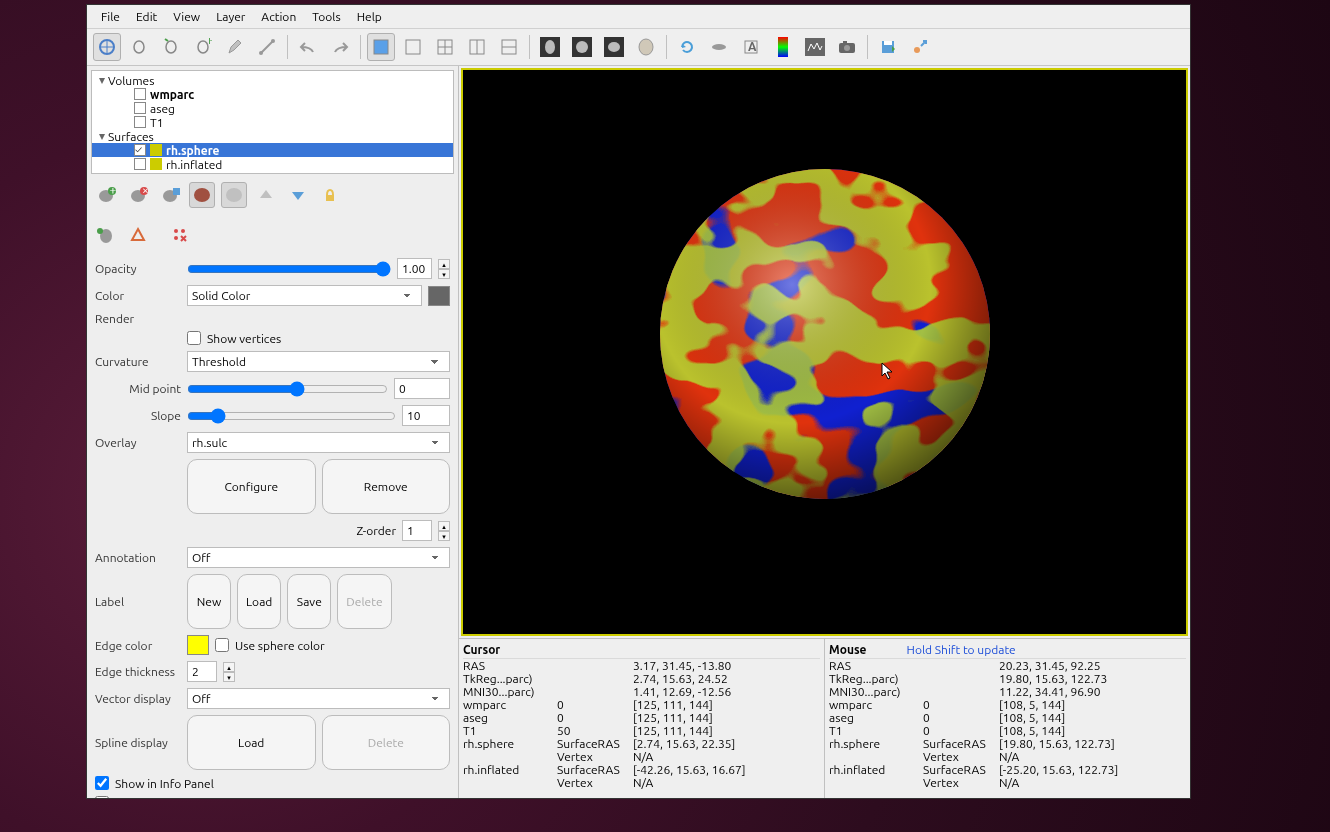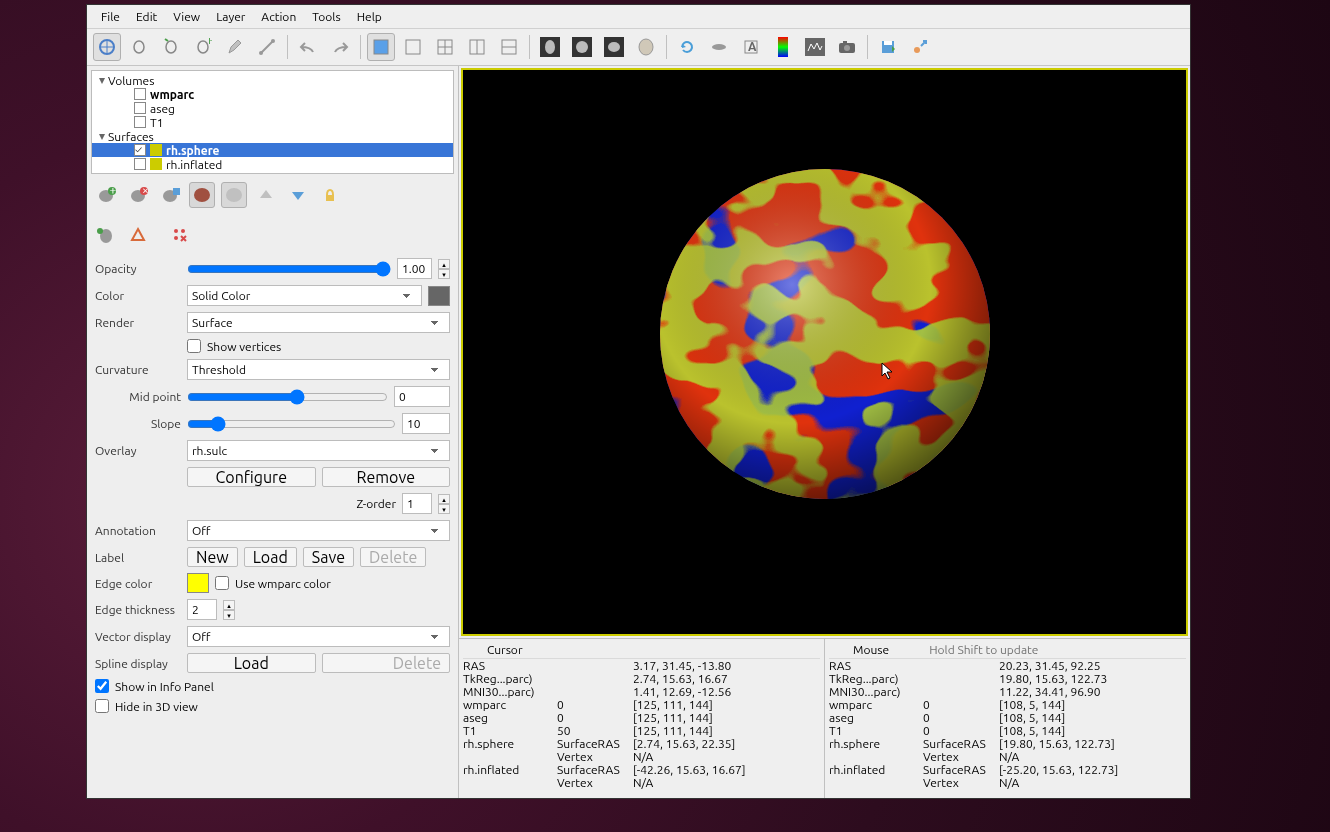--- a/index.html
+++ b/index.html
@@ -27,34 +27,34 @@
 .prop-row { display: flex; align-items: center; gap: 6px; padding: 2px 4px; }
 .prop-label { width: 86px; font-size: 12px; color: #333; }
 .prop-label.right { text-align: right; }
 .prop-input { flex: 1; border: 1px solid #bcbcbc; padding: 3px 4px; background: #fff; font-size: 12px; min-width: 0; }
 .prop-select { flex: 1; border: 1px solid #bcbcbc; padding: 3px 4px; background: #fff; font-size: 12px; appearance: none; background-image: linear-gradient(45deg, transparent 50%, #666 50%), linear-gradient(135deg, #666 50%, transparent 50%); background-position: calc(100% - 14px) 50%, calc(100% - 10px) 50%; background-size: 4px 4px; background-repeat: no-repeat; }
 .slider { flex: 1; }
 .num-box { width: 35px; border: 1px solid #bcbcbc; padding: 3px 4px; background: #fff; }
 .spin { width: 12px; display: flex; flex-direction: column; }
 .spin div { height: 10px; border: 1px solid #bcbcbc; font-size: 7px; text-align: center; line-height: 8px; cursor: pointer; background: #f5f5f5; }
 .color-swatch { width: 22px; height: 20px; border: 1px solid #888; }
-.btn { flex: 1; border: 1px solid #bcbcbc; background: #f5f5f5; padding: 0 8px; border-radius: 2px; cursor: pointer; font-size: 16px; }
-.btn.disabled { color: #aaa; text-align: right; }
+.btn { flex: 1; border: 1px solid #bcbcbc; background: #f5f5f5; padding: 20px 8px; border-radius: 10px; cursor: pointer; font-size: 12px; }
+.btn.disabled { color: #aaa; }
 .checkbox-wrap { display: flex; align-items: center; gap: 6px; }
 .checkbox-wrap input { width: 14px; height: 14px; }
 
 .right-pane { flex: 1; display: flex; flex-direction: column; background: #efefef; }
 .viewport { flex: 1; background: #000; border: 2px solid #cccc00; margin: 2px; position: relative; overflow: hidden; }
 .sphere-holder { position: absolute; left: 50%; top: 47%; transform: translate(-50%, -50%); }
 
 .info-panels { display: flex; height: 160px; border-top: 1px solid #c0c0c0; }
 .info-panel { flex: 1; border-right: 1px solid #c0c0c0; padding: 2px 4px; font-size: 12px; }
 .info-panel:last-child { border-right: none; }
 .info-header { display: flex; gap: 40px; padding: 2px 0; border-bottom: 1px solid #dadada; }
-.info-header span:first-child { font-weight: normal; margin-left: 24px; }
+.info-header span:first-child { font-weight: bold; }
 .info-grid { display: grid; grid-template-columns: 88px 70px 1fr; gap: 0 6px; font-size: 12px; }
 .info-grid div { white-space: nowrap; overflow: hidden; }
 
 .cursor-icon { position: absolute; width: 14px; height: 18px; }
 </style>
 </head>
 <body>
 
 <div class="app-window">
   <div class="menu-bar">
@@ -346,21 +346,20 @@
             <div>▾</div>
           </div>
         </div>
       <div class="prop-row">
           <span class="prop-label">Color</span>
           <select class="prop-select"><option>Solid Color</option></select>
           <div class="color-swatch" style="background:#666"></div>
         </div>
       <div class="prop-row">
           <span class="prop-label">Render</span>
-          <select class="prop-select"><option>Surface</option></select>
         </div>
       <div class="prop-row">
           <span class="prop-label"></span>
           <div class="checkbox-wrap">
             <input type="checkbox" style="">
             <span>Show vertices</span>
           </div>
         </div>
       <div class="prop-row">
           <span class="prop-label">Curvature</span>
@@ -402,21 +401,21 @@
           <button class="btn" style="flex:0 0 44px">New</button>
           <button class="btn" style="flex:0 0 44px">Load</button>
           <button class="btn" style="flex:0 0 44px">Save</button>
           <button class="btn disabled" style="flex:0 0 44px">Delete</button>
         </div>
       <div class="prop-row">
           <span class="prop-label">Edge color</span>
           <div class="color-swatch" style="background:#ffff00"></div>
           <div class="checkbox-wrap">
             <input type="checkbox" style="">
-            <span>Use wmparc color</span>
+            <span>Use sphere color</span>
           </div>
         </div>
       <div class="prop-row">
           <span class="prop-label">Edge thickness</span>
           <input class="num-box" style="width: 30px;" value="2">
           <div class="spin">
             <div>▴</div>
             <div>▾</div>
           </div>
         </div>
@@ -485,21 +484,21 @@
         <div class="info-panel">
           <div class="info-header">
               <span>Cursor</span>
             </div>
           <div class="info-grid" id="cursor-grid">
               <div>RAS</div>
               <div></div>
               <div>3.17, 31.45, -13.80</div>
               <div>TkReg...parc)</div>
               <div></div>
-              <div>2.74, 15.63, 16.67</div>
+              <div>2.74, 15.63, 24.52</div>
               <div>MNI30...parc)</div>
               <div></div>
               <div>1.41, 12.69, -12.56</div>
               <div>wmparc</div>
               <div>0</div>
               <div>[125, 111, 144]</div>
               <div>aseg</div>
               <div>0</div>
               <div>[125, 111, 144]</div>
               <div>T1</div>
@@ -515,21 +514,21 @@
               <div>SurfaceRAS</div>
               <div>[-42.26, 15.63, 16.67]</div>
               <div></div>
               <div>Vertex</div>
               <div>N/A</div>
             </div>
         </div>
         <div class="info-panel">
           <div class="info-header">
               <span>Mouse</span>
-              <span style="color:#737373">Hold Shift to update</span>
+              <span style="color:#1d4ed8">Hold Shift to update</span>
             </div>
           <div class="info-grid" id="mouse-grid">
               <div>RAS</div>
               <div></div>
               <div>20.23, 31.45, 92.25</div>
               <div>TkReg...parc)</div>
               <div></div>
               <div>19.80, 15.63, 122.73</div>
               <div>MNI30...parc)</div>
               <div></div>

